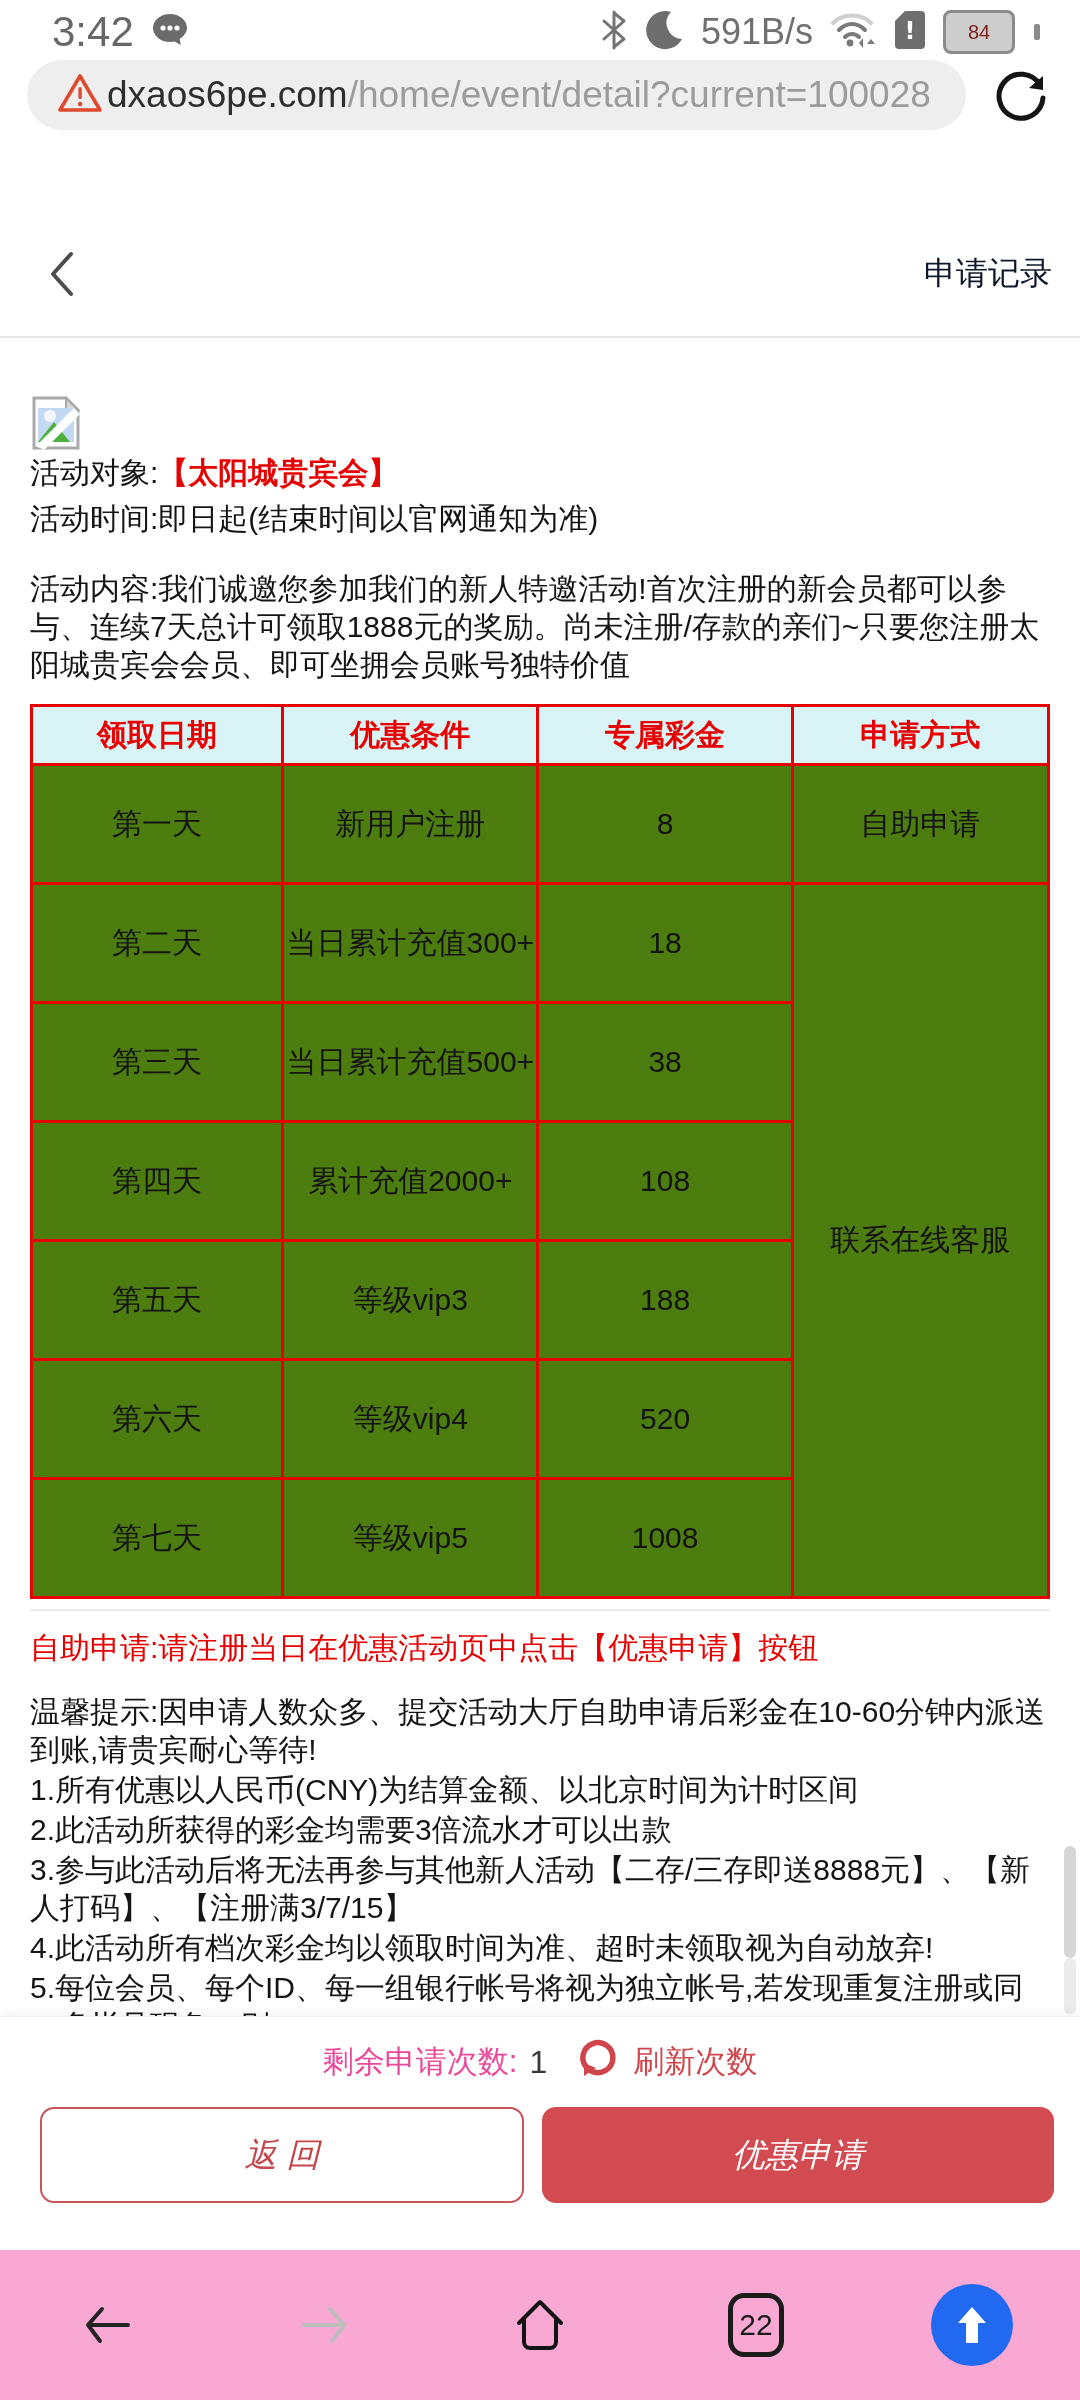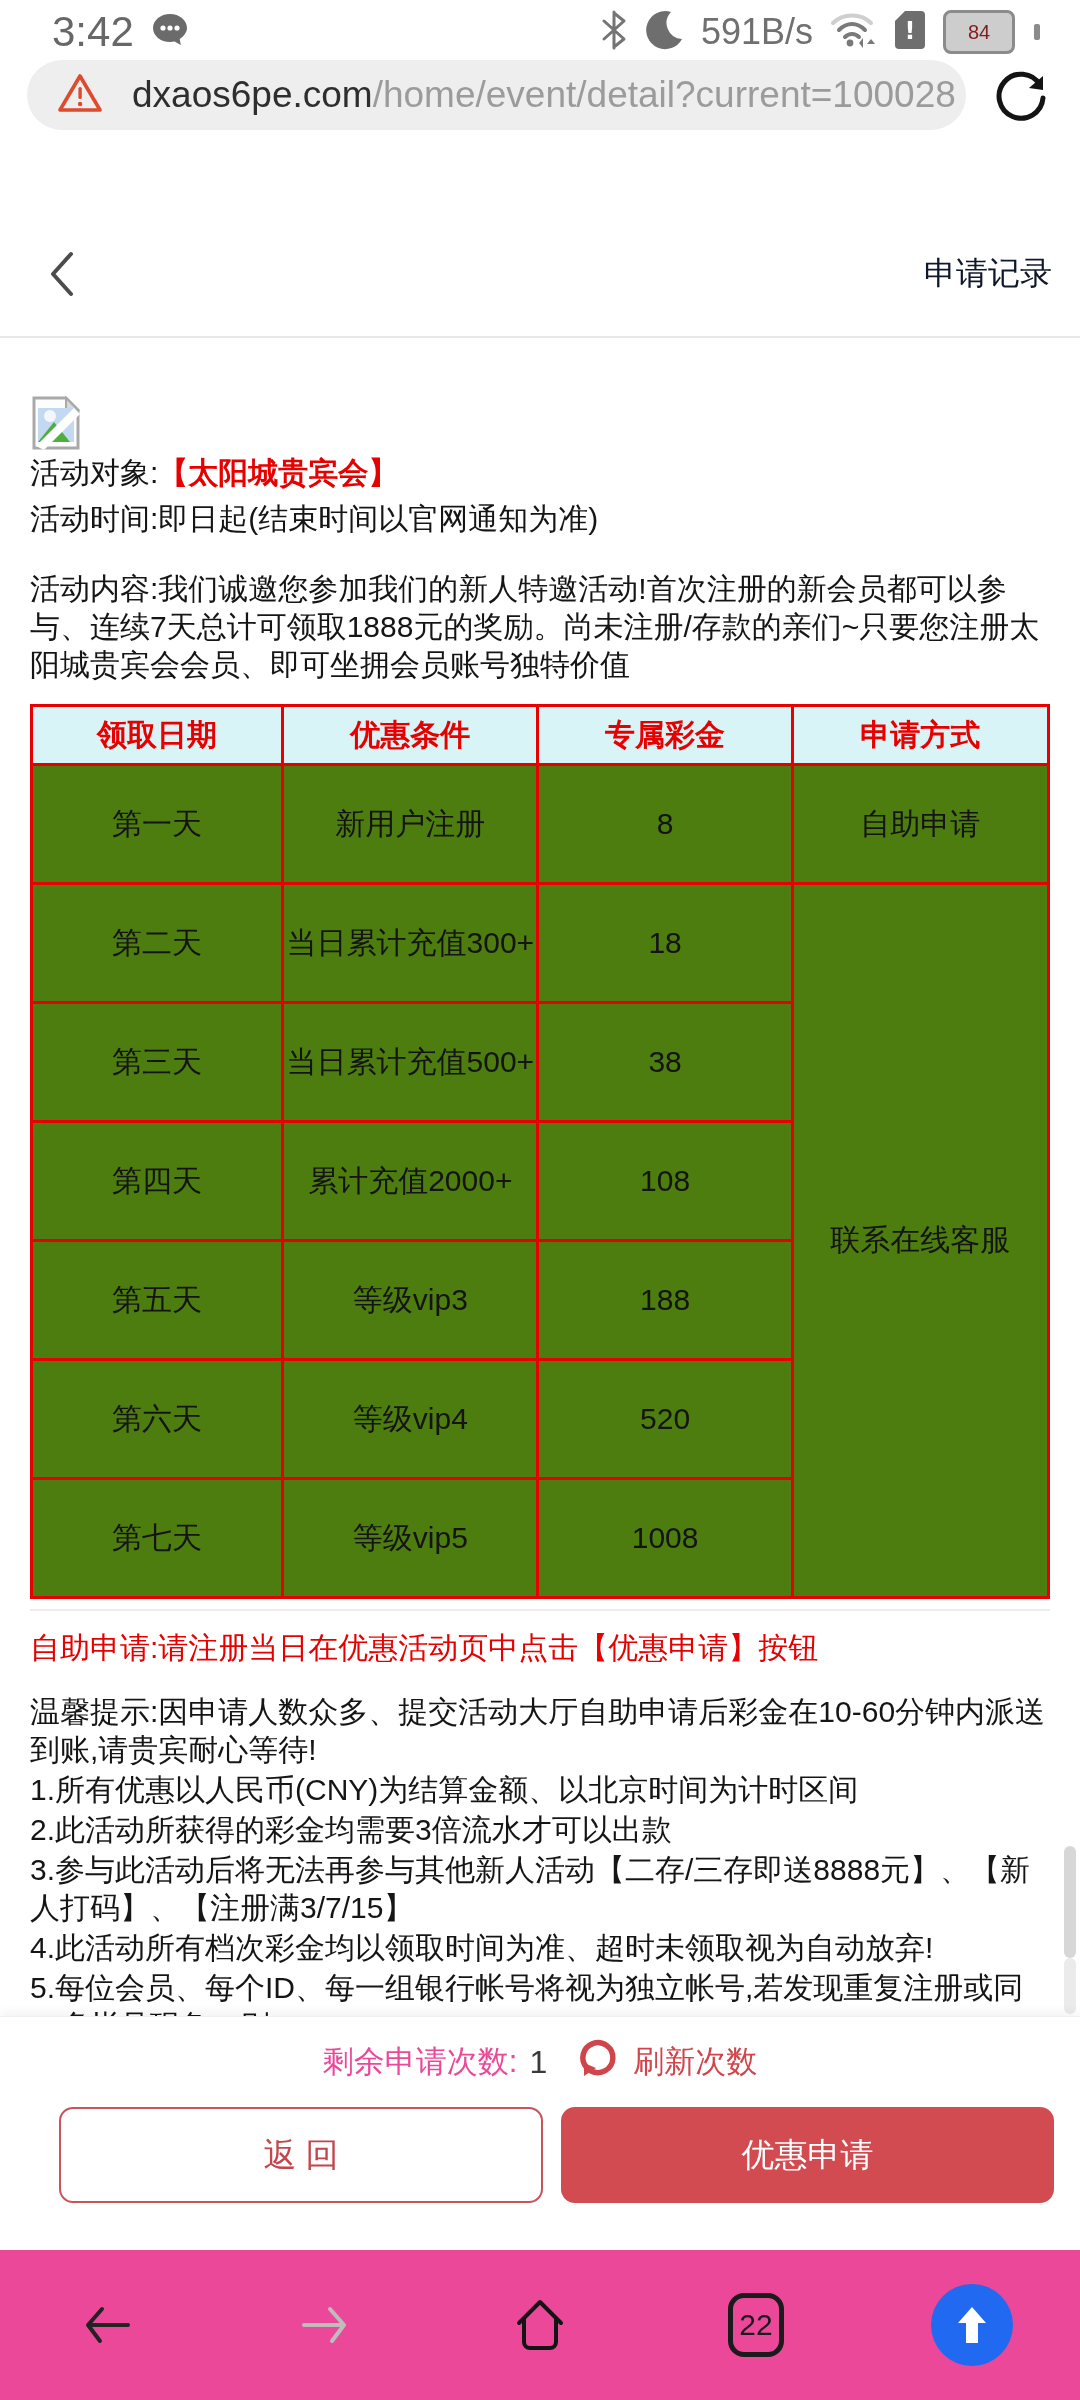--- a/index.html
+++ b/index.html
@@ -14,21 +14,21 @@
   .status-right{margin-left:auto;display:flex;align-items:center;gap:16px;}
   .speed{font-size:36px;color:#707070;}
   .batt{position:relative;width:66px;height:38px;border:3px solid #8b8b8b;border-radius:8px;
     display:flex;align-items:center;justify-content:center;background:#cdcdcd;}
   .batt-num{font-size:20px;color:#7f1d1d;}
   .batt-nub{width:6px;height:16px;background:#8b8b8b;border-radius:2px;margin-left:3px;}
 
   
   .url-row{position:absolute;top:58px;left:27px;right:20px;height:74px;display:flex;align-items:center;gap:18px;}
   .url-pill{flex:1;height:70px;background:#eeeeee;border-radius:36px;display:flex;align-items:center;
-    padding:0 30px;box-sizing:border-box;gap:29px;overflow:hidden;white-space:nowrap;}
+    padding:0 30px;box-sizing:border-box;gap:4px;overflow:hidden;white-space:nowrap;}
   .url-domain{font-size:37px;color:#2e2e2e;}
   .url-path{font-size:37px;color:#9b9b9b;}
   .reload-btn{width:76px;height:74px;display:flex;align-items:center;justify-content:center;}
 
   
   .app-header{position:absolute;top:212px;left:0;right:0;height:126px;display:flex;align-items:center;
     padding:0 28px;box-sizing:border-box;border-bottom:2px solid #e7e7e7;background:#fff;}
   .hdr-back{width:70px;height:70px;display:flex;align-items:center;justify-content:center;}
   .hdr-title{position:absolute;left:0;right:0;text-align:center;font-size:37px;color:#2b2b2b;font-weight:500;}
   .hdr-action{margin-left:auto;font-size:32px;color:#0f172a;z-index:2;}
@@ -58,27 +58,27 @@
   .sb-thumb2{position:absolute;right:4px;top:1958px;width:12px;height:56px;background:#ebebeb;border-radius:6px;}
 
   
   .footer-panel{position:absolute;top:2016px;left:0;right:0;height:234px;background:#fff;
     border-top:1px solid #f0f0f0;box-shadow:0 -4px 10px rgba(0,0,0,.05);z-index:5;}
   .remaining-row{height:74px;margin-top:8px;display:flex;align-items:center;justify-content:center;gap:12px;}
   .remaining-label{font-size:31px;color:#ec4899;}
   .remaining-value{font-size:32px;color:#3a3a3a;margin-right:18px;}
   .refresh-link{display:flex;align-items:center;gap:10px;}
   .refresh-text{font-size:31px;color:#d0454b;}
-  .btn-row{display:flex;align-items:center;padding:8px 26px 0 59px;gap:18px;box-sizing:border-box;}
+  .btn-row{display:flex;align-items:center;padding:8px 26px 0 40px;gap:18px;box-sizing:border-box;font-style:italic;}
   .btn{height:96px;border-radius:14px;display:flex;align-items:center;justify-content:center;font-size:33px;box-sizing:border-box;}
   .btn-back{flex:0 0 484px;background:#fff;border:2px solid #c8545a;color:#c2474d;}
   .btn-apply{flex:1;background:#d24b50;color:#ffffff;border:none;}
 
   
-  .nav-bar{position:absolute;top:2250px;left:0;right:0;height:150px;background:#ec4899;
+  .nav-bar{position:absolute;top:2250px;left:0;right:0;height:150px;background:#f9a8d4;
     display:flex;align-items:center;z-index:6;}
   .nav-slot{flex:1;display:flex;align-items:center;justify-content:center;}
   .tab-box{width:56px;height:64px;border:5px solid #1b1b1b;border-radius:16px;display:flex;
     align-items:center;justify-content:center;font-size:30px;color:#1b1b1b;box-sizing:border-box;}
   .top-circle{width:82px;height:82px;border-radius:50%;background:#2169f0;display:flex;
     align-items:center;justify-content:center;}
 </style>
 </head>
 <body>
 

